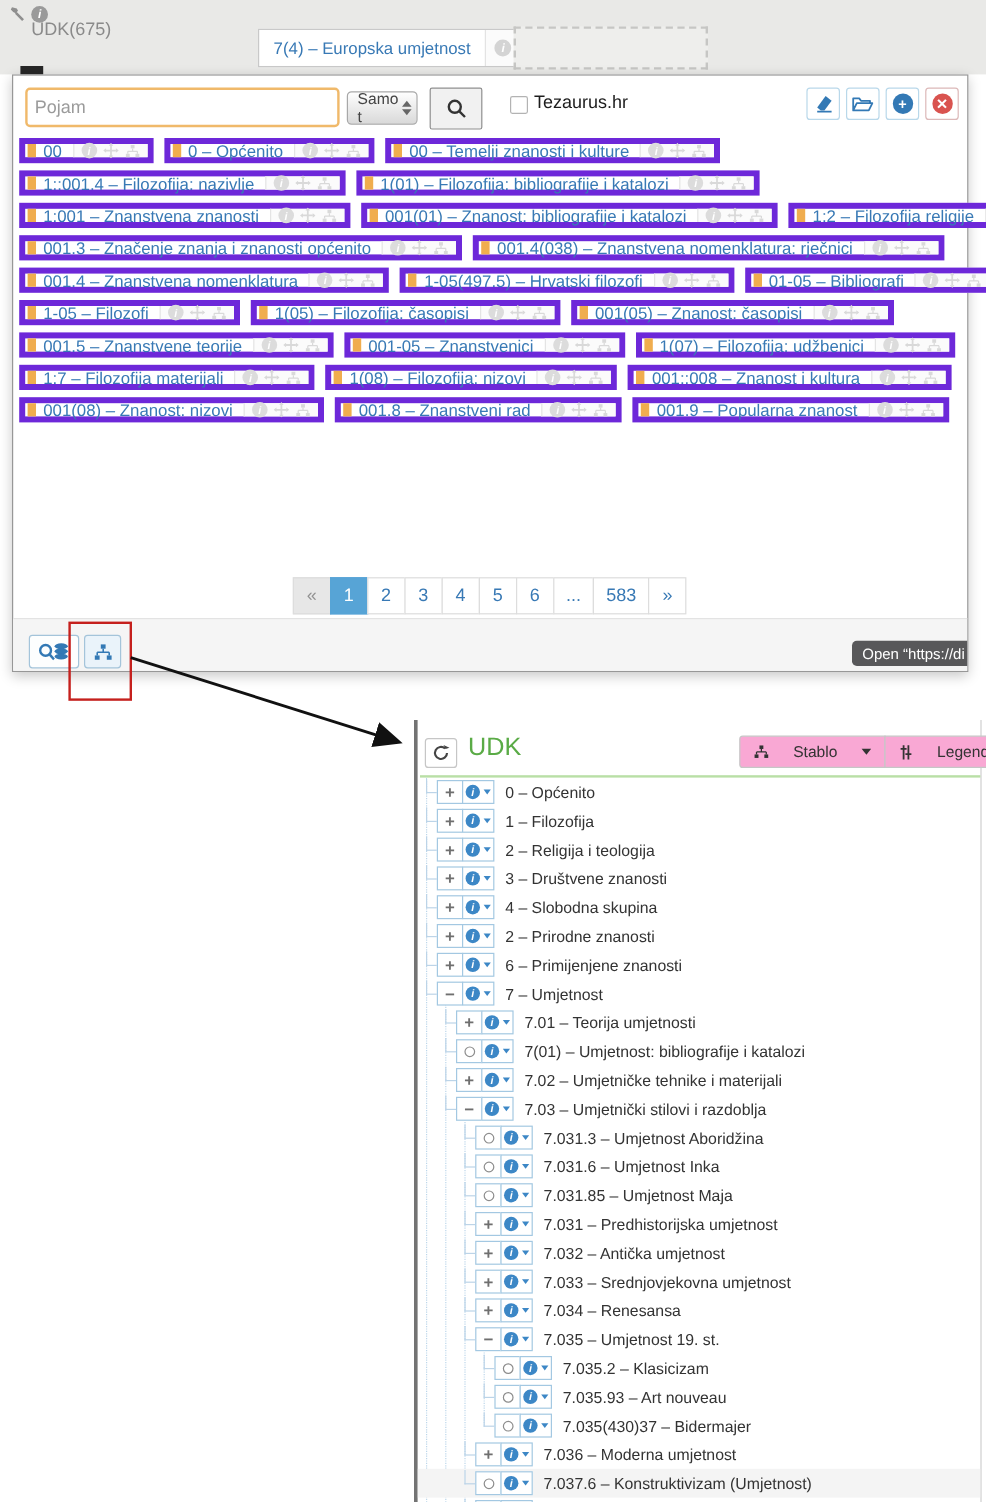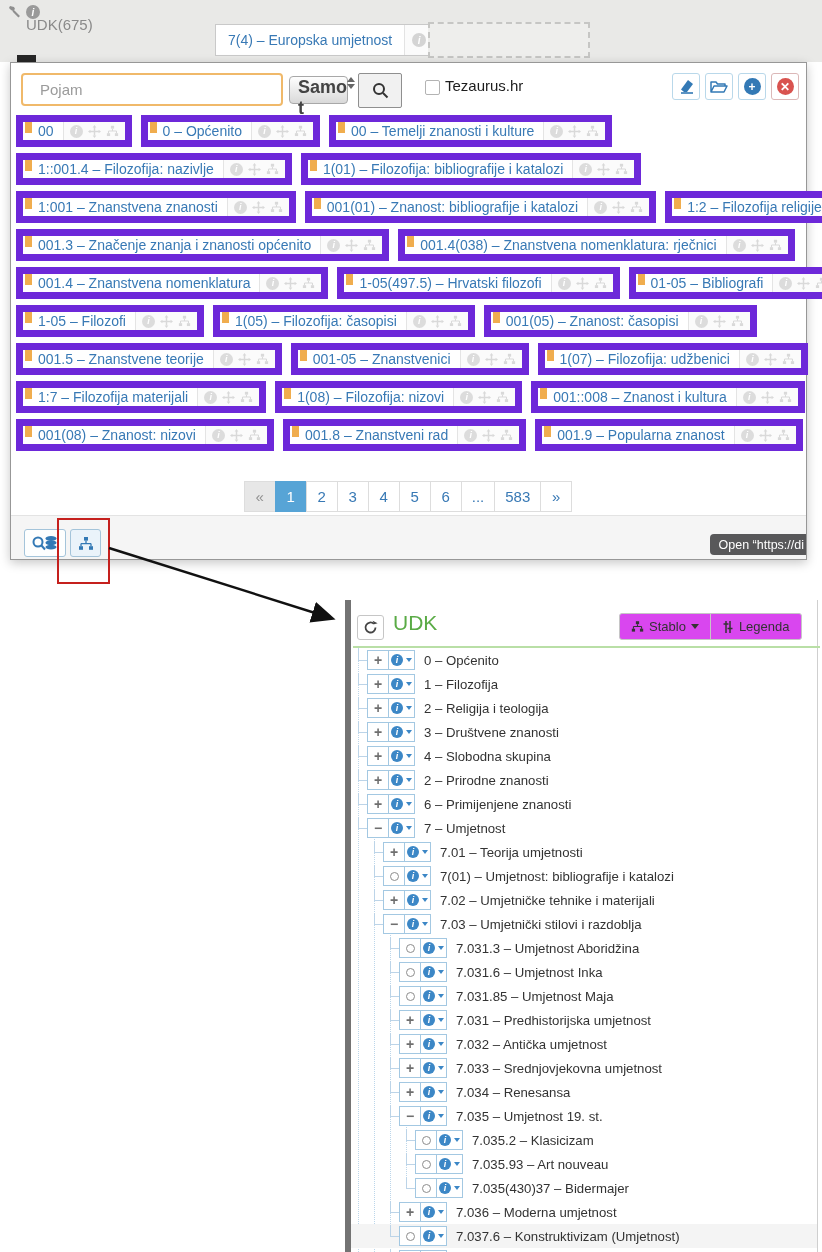--- a/index.html
+++ b/index.html
@@ -14,41 +14,41 @@
   .code-label { position:absolute; left:26px; top:16px; font-size:15px; color:#8a8a8a; }
   .header-chip { position:absolute; left:215px; top:24px; height:32px; display:inline-flex; align-items:stretch; background:#fff; border:1px solid #c9c9c9; }
   .header-chip .lbl { display:flex; align-items:center; padding:0 12px; color:#3879b5; font-size:14px; white-space:nowrap; }
   .header-chip .ico { display:flex; align-items:center; padding:0 7px; border-left:1px solid #e3e3e3; background:#fbfbfb; }
   .gray-i { display:inline-flex; align-items:center; justify-content:center; width:14px; height:14px; border-radius:50%; background:#d4d4d4; color:#fff; font-size:10px; font-weight:bold; font-style:italic; }
   .dashed-box { position:absolute; left:428px; top:22px; width:162px; height:36px; border:2px dashed #c6c6c4; background:#eeeeec; }
   .black-handle { position:absolute; left:17px; top:55px; width:19px; height:11px; background:#272727; }
 
   
   .modal { position:absolute; left:10px; top:62px; width:797px; height:498px; background:#fff; border:1px solid #979797; box-shadow:0 3px 10px rgba(0,0,0,.22); }
-  .search-input { position:absolute; left:10px; top:10px; width:262px; height:33px; border:2px solid #f0b96a; border-radius:4px; padding:0 17px; font-size:15px; color:#333; outline:none; font-family:inherit; }
+  .search-input { position:absolute; left:10px; top:10px; width:262px; height:33px; border:2px solid #f0b96a; border-radius:4px; padding:0 6px; font-size:15px; color:#333; outline:none; font-family:inherit; }
   .search-input::placeholder { color:#9b9b9b; }
-  .fake-select { position:absolute; left:278px; top:13px; width:59px; height:28px; border:1px solid #a8a8a8; border-radius:4px; background:linear-gradient(#fefefe,#d9d9d9); display:flex; align-items:flex-start; padding:0 4px 0 8px; font-size:18px; color:#444; cursor:default;font-weight:bold; }
+  .fake-select { position:absolute; left:278px; top:13px; width:59px; height:28px; border:1px solid #a8a8a8; border-radius:4px; background:linear-gradient(#fefefe,#d9d9d9); display:flex; align-items:center; padding:0 4px 0 8px; font-size:13px; color:#444; cursor:default; }
   .fake-select .arrows { margin-left:auto; display:flex; flex-direction:column; gap:2px; }
   .tri-up { width:0; height:0; border-left:4px solid transparent; border-right:4px solid transparent; border-bottom:5px solid #666; }
   .tri-dn { width:0; height:0; border-left:4px solid transparent; border-right:4px solid transparent; border-top:5px solid #666; }
   .search-btn { position:absolute; left:347px; top:10px; width:44px; height:35px; background:#f1f1f1; border:1px solid #8f8f8f; border-radius:2px; display:flex; align-items:center; justify-content:center; color:#333; }
   .cb { position:absolute; left:414px; top:17px; width:15px; height:15px; border:1px solid #b3b3b3; border-radius:2px; background:#fff; }
   .cb-label { position:absolute; left:434px; top:14px; font-size:15px; color:#1d1d1d; }
   .btn-group { position:absolute; right:7px; top:10px; display:flex; gap:5px; }
   .icon-btn { width:28px; height:27px; border-radius:3px; display:flex; align-items:center; justify-content:center; background:#fff; }
   .icon-btn.blue { border:1px solid #b9d8ea; color:#3379b5; }
   .icon-btn.red  { border:1px solid #dcb8b8; }
   .circle-badge { width:17px; height:17px; border-radius:50%; display:flex; align-items:center; justify-content:center; color:#fff; font-size:12px; font-weight:bold; line-height:1; }
   .circle-badge.b { background:#3379b5; }
   .circle-badge.r { background:#d9534f; }
 
   
   .chips { position:absolute; left:5px; top:52px; width:787px; }
   .chip-row { display:flex; gap:9px; margin-bottom:6px; padding-left:0; }
-  .chip { position:relative; display:inline-flex; align-items:stretch; height:32px; background:#fff; border:7px solid #6d28d9; }
+  .chip { position:relative; display:inline-flex; align-items:stretch; height:21px; background:#fff; border:5px solid #6d28d9; }
   .chip::before { content:""; position:absolute; left:2px; top:0; width:7px; height:11px; background:#f0ad4e; }
   .chip .lbl { display:flex; align-items:center; padding:0 9px 0 15px; color:#3879b5; font-size:14px; white-space:nowrap; }
   .chip .icons { display:flex; align-items:center; gap:5px; padding:0 6px; border-left:1px solid #e4e4e4; background:#fbfbfb; color:#d9d9d9; }
   .chip .gray-i { background:#dcdcdc; width:13px; height:13px; font-size:9px; }
 
   
   .pagination { position:absolute; left:0; top:418px; width:100%; display:flex; justify-content:center; }
   .page-item { min-width:32px; height:31px; display:flex; align-items:center; justify-content:center; padding:0 10px; border:1px solid #ddd; background:#fff; color:#3879b5; font-size:15px; margin-left:-1px; }
   .page-item.prev { background:#e7e7e7; color:#919191; }
   .page-item.active { background:#57a4d6; border-color:#57a4d6; color:#fff; }
@@ -57,26 +57,26 @@
   .footer-btns { position:absolute; left:13px; bottom:2px; display:flex; gap:4px; }
   .fbtn { height:28px; border:1px solid #a4c4da; border-radius:3px; background:#fdfefe; color:#3379b5; display:flex; align-items:center; justify-content:center; padding:0 6px; }
   .fbtn.sel { background:#eaf3fa; }
   .tooltip { position:absolute; right:0; bottom:4px; height:21px; background:#58585a; color:#fff; font-size:12.5px; display:flex; align-items:center; padding:0 2px 0 9px; border-radius:4px 0 0 4px; white-space:nowrap;margin-left:20px; }
 
   
   .anno-red-box { position:absolute; left:57px; top:518px; width:53px; height:66px; border:2px solid #c5201d; z-index:60; }
   .anno-arrow { position:absolute; left:103px; top:540px; z-index:60; }
 
   
-  .tree-panel { position:absolute; left:345px; top:600px; width:473px; height:652px; background:#fff; border-left:6px solid #737373; border-right:1px solid #cfcfcf; }
+  .tree-panel { position:absolute; left:345px; top:600px; width:473px; height:652px; background:#fff; border-left:3px solid #737373; border-right:1px solid #cfcfcf; }
   .tree-head { position:absolute; left:0; top:0; width:100%; height:46px; }
   .refresh-btn { position:absolute; left:6px; top:15px; width:27px; height:25px; border:1px solid #c6c6c6; border-radius:3px; background:#fff; display:flex; align-items:center; justify-content:center; color:#444; }
   .tree-title { position:absolute; left:42px; top:11px; font-size:21px; color:#5aab46; }
   .tree-head-btns { position:absolute; left:268px; top:13px; display:flex; }
-  .thbtn { height:27px; display:flex; align-items:center; gap:5px; padding:0 11px; background:#d946ef; border:1px solid #c6c6c6; font-size:13px; color:#333; }
+  .thbtn { height:27px; display:flex; align-items:center; gap:20px; padding:0 11px; background:#f9a8d4; border:1px solid #c6c6c6; font-size:13px; color:#333; }
   .thbtn:first-child { border-radius:3px 0 0 3px; }
   .thbtn:last-child { border-radius:0 3px 3px 0; margin-left:-1px; }
   .caret-dn { width:0; height:0; border-left:4px solid transparent; border-right:4px solid transparent; border-top:5px solid #333; }
   .green-line { position:absolute; left:2px; top:46px; width:467px; height:2px; background:#b9dfa6; }
   .tree-rows { position:absolute; left:0; top:48px; width:100%; height:604px; overflow:hidden; }
   .guide { position:absolute; border-left:1px dotted #bcd6ea; width:0; }
   .trow { position:relative; height:24px; display:flex; align-items:center; }
   .trow.hl { background:#f4f4f4; }
   .conn { width:9px; height:12px; border-left:1px solid #bcd4e8; border-bottom:1px solid #bcd4e8; transform:translateY(-5px); flex:none; }
   .tgl { width:22px; height:20px; border:1px solid #a3c8e2; background:#fff; display:flex; align-items:center; justify-content:center; color:#6f6f6f; font-size:14px; font-weight:bold; flex:none; }

